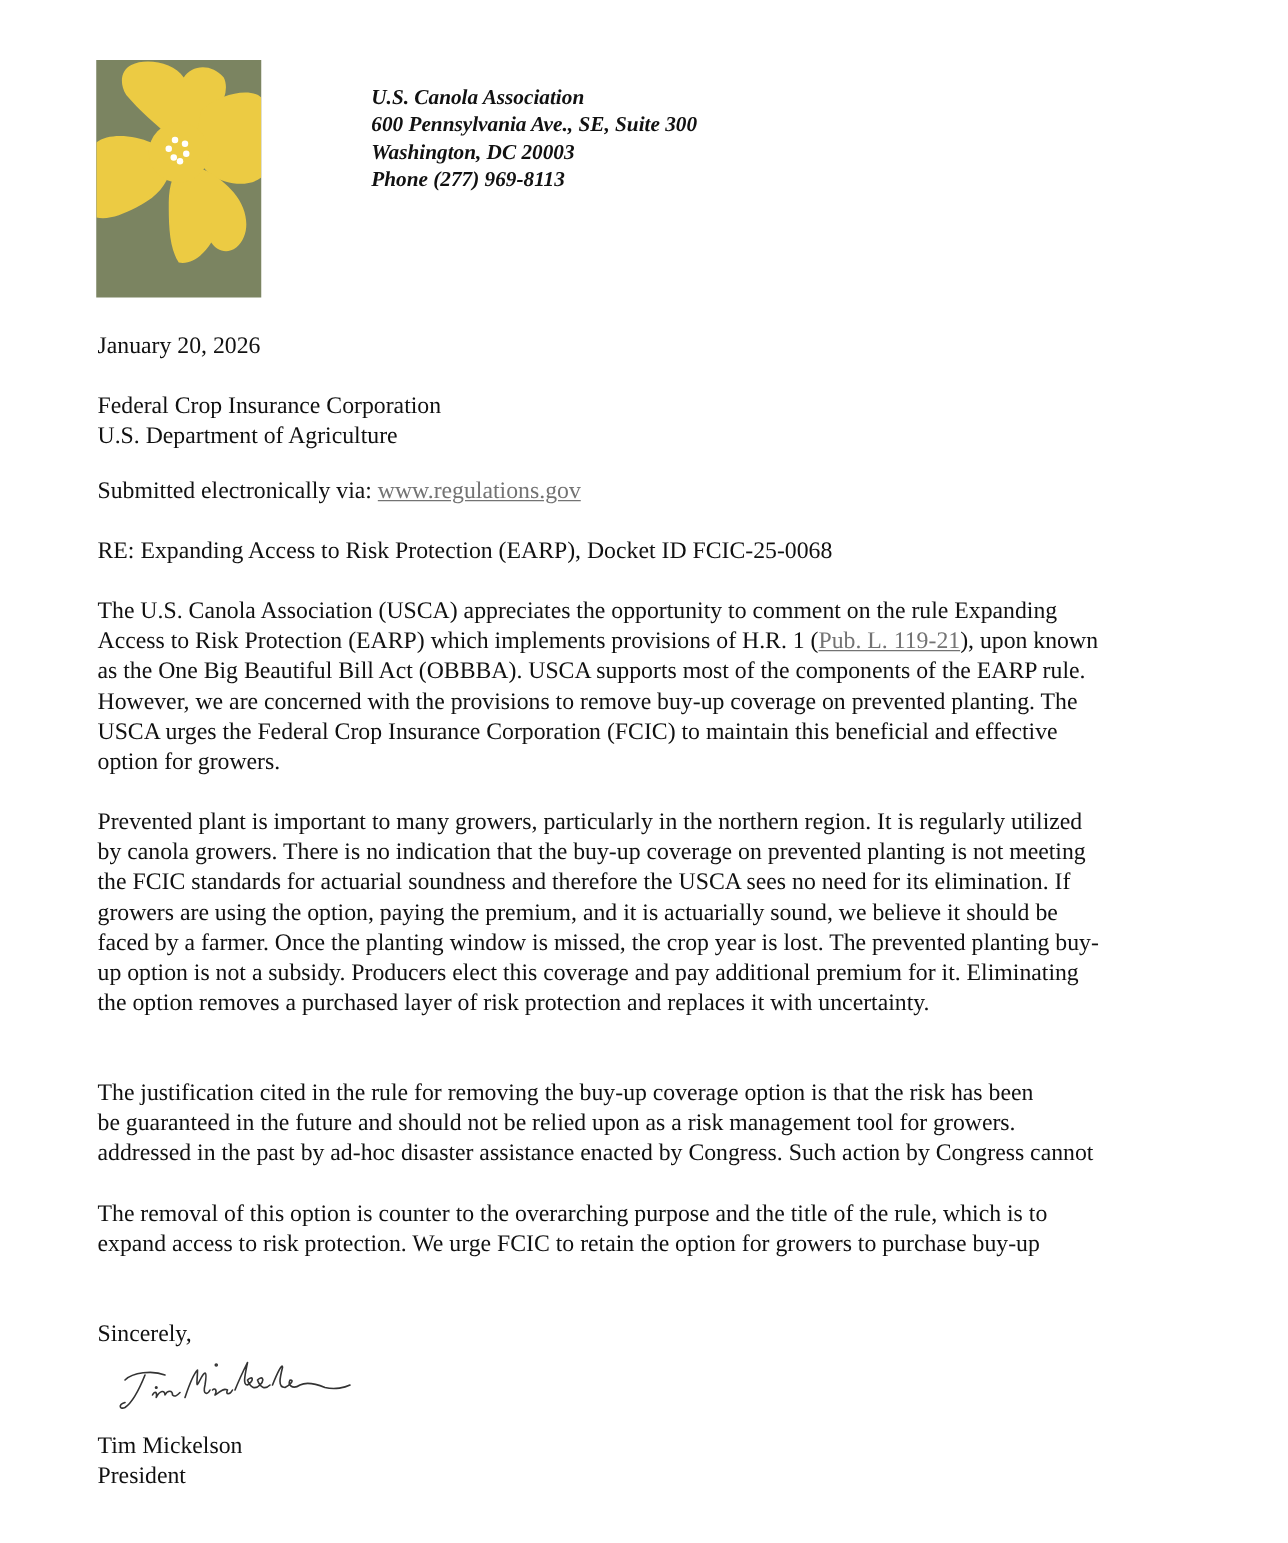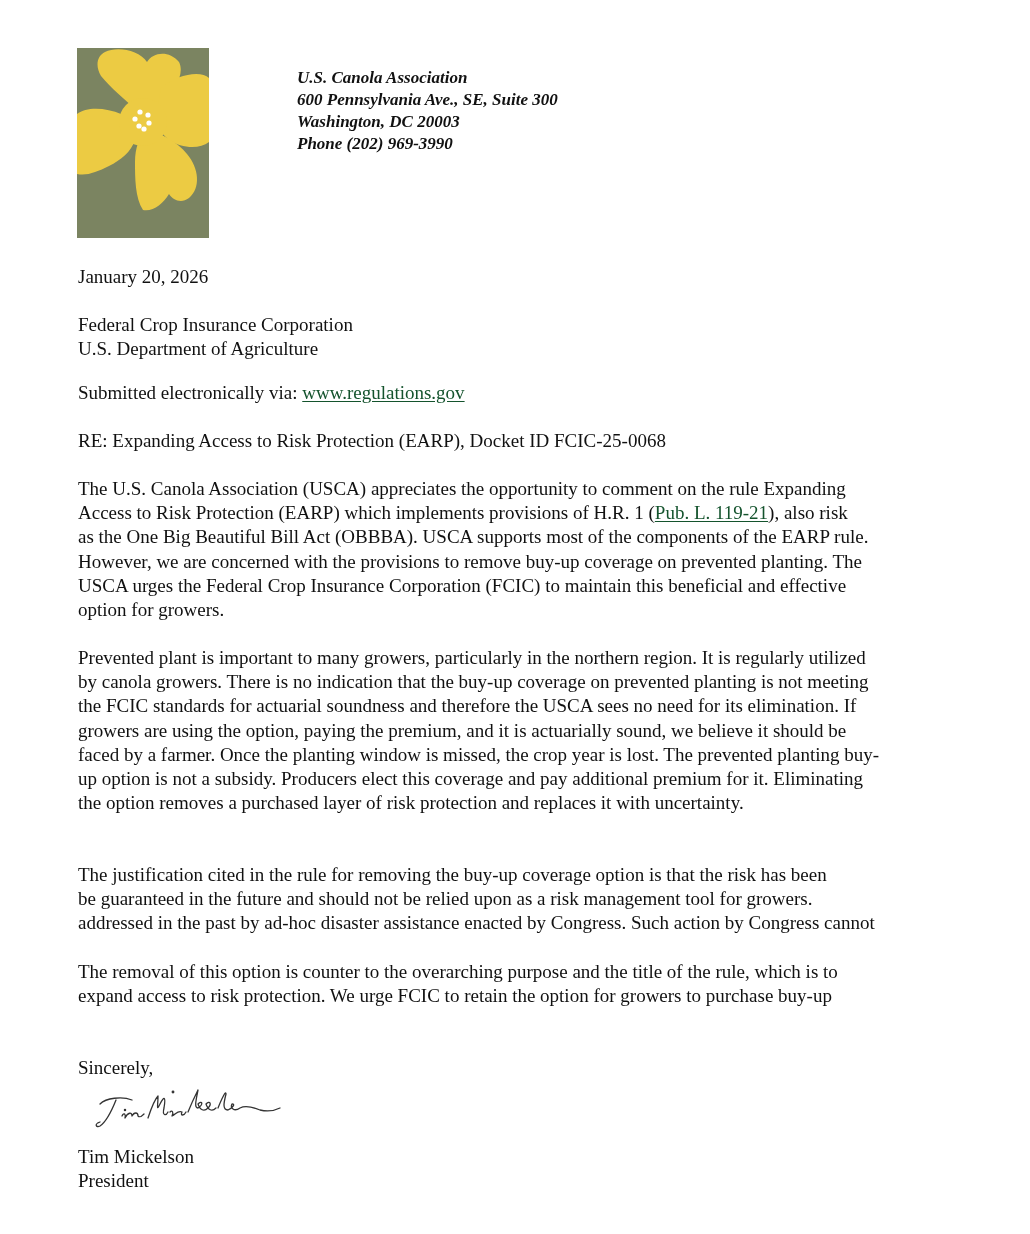--- a/index.html
+++ b/index.html
@@ -37,21 +37,21 @@
     .letterhead div { white-space: nowrap; }
     .body-text {
       position: absolute;
       left: 78px;
       width: 900px;
       font-size: 19px;
       line-height: 24.2px;
       white-space: nowrap;
     }
     .link {
-      color: #14532d;
+      color: #737373;
       text-decoration: underline;
       text-underline-offset: 2px;
     }
     .p-line { white-space: nowrap; display: block; }
     .signature {
       position: absolute;
       left: 92px;
       top: 1082px;
       width: 190px;
       height: 58px;
@@ -83,39 +83,39 @@
       <circle cx="67" cy="81" r="2.6"></circle>
     </g>
   </svg>
 
 </div>
 
 <div class="letterhead">
   <div>U.S. Canola Association</div>
   <div>600 Pennsylvania Ave., SE, Suite 300</div>
   <div>Washington, DC  20003</div>
-  <div>Phone (202) 969-3990</div>
+  <div>Phone (277) 969-8113</div>
 </div>
 
 <div class="body-text" style="top:265px;">January 20, 2026</div>
 
 <div class="body-text" style="top:313px;">
   <span class="p-line">Federal Crop Insurance Corporation</span>
   <span class="p-line">U.S. Department of Agriculture</span>
 </div>
 
 <div class="body-text" style="top:381px;">
   <span>Submitted electronically via: </span><a class="link" href="#">www.regulations.gov</a>
 </div>
 
 <div class="body-text" style="top:429px;">RE: Expanding Access to Risk Protection (EARP), Docket ID FCIC-25-0068</div>
 
 <div class="body-text" style="top:477px;">
   <span class="p-line">The U.S. Canola Association (USCA) appreciates the opportunity to comment on the rule Expanding</span>
-  <span class="p-line"><span>Access to Risk Protection (EARP) which implements provisions of H.R. 1 (</span><a class="link" href="#">Pub. L. 119-21</a><span>), also risk</span></span>
+  <span class="p-line"><span>Access to Risk Protection (EARP) which implements provisions of H.R. 1 (</span><a class="link" href="#">Pub. L. 119-21</a><span>), upon known</span></span>
   <span class="p-line">as the One Big Beautiful Bill Act (OBBBA). USCA supports most of the components of the EARP rule.</span>
   <span class="p-line">However, we are concerned with the provisions to remove buy-up coverage on prevented planting. The</span>
   <span class="p-line">USCA urges the Federal Crop Insurance Corporation (FCIC) to maintain this beneficial and effective</span>
   <span class="p-line">option for growers.</span>
 </div>
 
 <div class="body-text" style="top:646px;">
   <span class="p-line">Prevented plant is important to many growers, particularly in the northern region. It is regularly utilized</span>
   <span class="p-line">by canola growers. There is no indication that the buy-up coverage on prevented planting is not meeting</span>
   <span class="p-line">the FCIC standards for actuarial soundness and therefore the USCA sees no need for its elimination. If</span>

